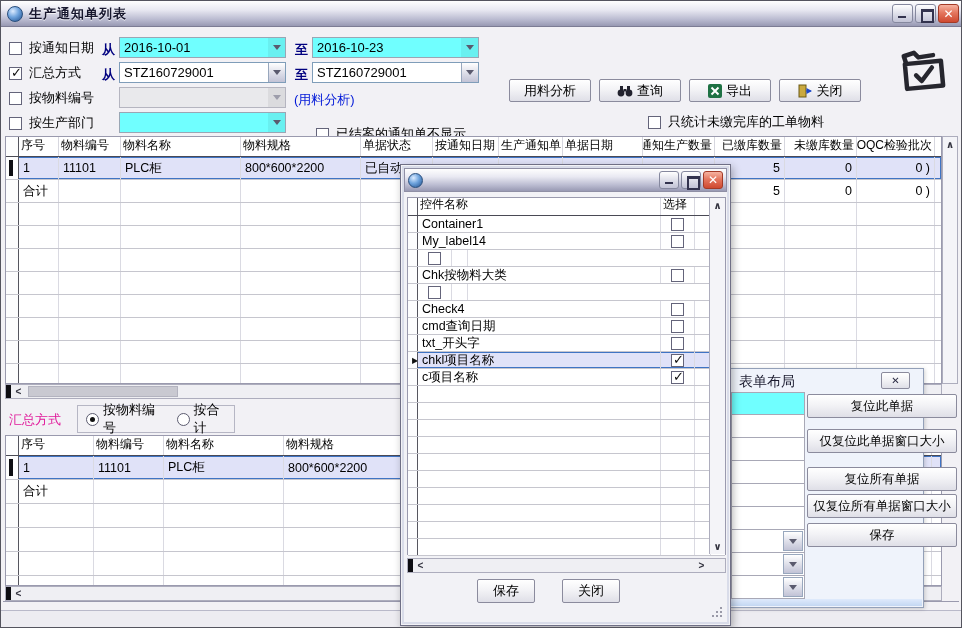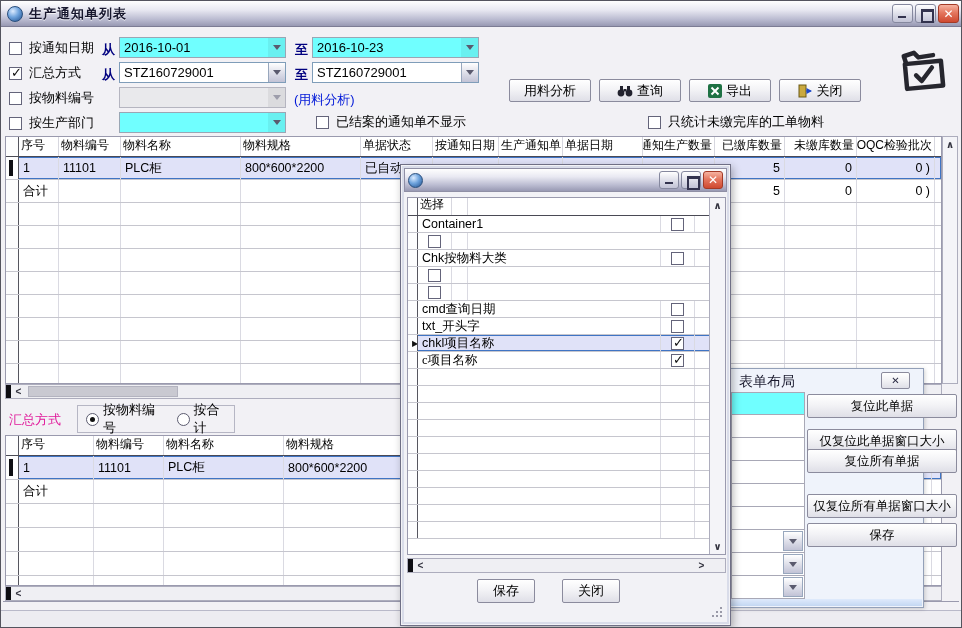--- a/index.html
+++ b/index.html
@@ -167,21 +167,21 @@
     <span class="cb"></span>
     <span class="lbl">按生产部门</span>
   </div>
   <div class="combo flat" style="left:118px;top:111px;width:167px;background:#70ffff;border-color:#9aa6b4;">
     <span class="val"></span>
     <span class="arr">
         <span class="chev"></span>
       </span>
   </div>
 
-  <div class="filter-label" style="left:315px;top:112px;">
+  <div class="filter-label" style="left:315px;top:124px;">
     <span class="cb"></span>
     <span class="lbl">已结案的通知单不显示</span>
   </div>
   <div class="filter-label" style="left:647px;top:112px;">
     <span class="cb"></span>
     <span class="lbl">只统计未缴完库的工单物料</span>
   </div>
 
   <div class="btn" style="position:absolute;left:508px;top:78px;width:82px;height:23px;">
     <span>用料分析</span>
@@ -510,76 +510,86 @@
         </span>
       </div>
     <div class="pcell" style="top:207px;">
         <span class="arr">
           <span class="chev"></span>
         </span>
       </div>
     <div id="layout-buttons">
         <div class="btn pbtn" style="top: 25px;">复位此单据</div>
         <div class="btn pbtn" style="top: 60px;">仅复位此单据窗口大小</div>
-        <div class="btn pbtn" style="top: 80px; font-family: Liberation Mono, monospace;">复位所有单据</div>
+        <div class="btn pbtn" style="top: 98px; font-family: Liberation Mono, monospace;">复位所有单据</div>
         <div class="btn pbtn" style="top: 125px;">仅复位所有单据窗口大小</div>
         <div class="btn pbtn" style="top: 154px;">保存</div>
       </div>
     <div class="pstrip"></div>
   </div>
 
   <div class="dialog">
     <div class="dframe"></div>
     <div class="dtitle">
       <div class="globe" style="width:15px;height:15px;"></div>
       <div class="winbtns" style="margin-left:auto;">
         <div class="wbtn min"></div>
         <div class="wbtn max"></div>
         <div class="wbtn close" style="width:20px;height:18px;">✕</div>
       </div>
     </div>
     <div class="dgrid" id="control-grid">
         <div class="g-row g-head">
           <div class="g-cell gutter" style="width: 10px;"></div>
+          <div class="g-cell" style="width: 243px;">控件名称</div>
           <div class="g-cell" style="width: 34px;">选择</div>
           <div class="g-cell" style="width: 16px;"></div>
         </div>
         <div class="g-body">
           <div class="g-row">
             <div class="g-cell gutter" style="width: 10px;"></div>
             <div class="g-cell" style="width: 243px;">Container1</div>
             <div class="g-cell" style="width: 34px; justify-content: center;">
               <div class="cb"></div>
             </div>
             <div class="g-cell" style="width: 16px;"></div>
           </div>
           <div class="g-row">
             <div class="g-cell gutter" style="width: 10px;"></div>
+            <div class="g-cell" style="width: 243px;">My_label14</div>
             <div class="g-cell" style="width: 34px; justify-content: center;">
               <div class="cb"></div>
             </div>
             <div class="g-cell" style="width: 16px;"></div>
           </div>
           <div class="g-row">
             <div class="g-cell gutter" style="width: 10px;"></div>
+            <div class="g-cell" style="width: 34px; justify-content: center;">
+              <div class="cb"></div>
+            </div>
+            <div class="g-cell" style="width: 16px;"></div>
+          </div>
+          <div class="g-row">
+            <div class="g-cell gutter" style="width: 10px;"></div>
             <div class="g-cell" style="width: 243px;">Chk按物料大类</div>
             <div class="g-cell" style="width: 34px; justify-content: center;">
               <div class="cb"></div>
             </div>
             <div class="g-cell" style="width: 16px;"></div>
           </div>
           <div class="g-row">
             <div class="g-cell gutter" style="width: 10px;"></div>
             <div class="g-cell" style="width: 34px; justify-content: center;">
               <div class="cb"></div>
             </div>
             <div class="g-cell" style="width: 16px;"></div>
           </div>
           <div class="g-row">
             <div class="g-cell gutter" style="width: 10px;"></div>
+            <div class="g-cell" style="width: 243px;">Check4</div>
             <div class="g-cell" style="width: 34px; justify-content: center;">
               <div class="cb"></div>
             </div>
             <div class="g-cell" style="width: 16px;"></div>
           </div>
           <div class="g-row">
             <div class="g-cell gutter" style="width: 10px;"></div>
             <div class="g-cell" style="width: 243px;">cmd查询日期</div>
             <div class="g-cell" style="width: 34px; justify-content: center;">
               <div class="cb"></div>
@@ -599,21 +609,21 @@
               <span style="font-size: 8px; color: rgb(17, 17, 17); line-height: 17px;">▶</span>
             </div>
             <div class="g-cell" style="width: 243px;">chkl项目名称</div>
             <div class="g-cell" style="width: 34px; justify-content: center;">
               <div class="cb checked"></div>
             </div>
             <div class="g-cell" style="width: 16px;"></div>
           </div>
           <div class="g-row">
             <div class="g-cell gutter" style="width: 10px;"></div>
-            <div class="g-cell" style="width: 243px; font-family: Liberation Serif, serif;">c项目名称</div>
+            <div class="g-cell" style="width: 243px;">c项目名称</div>
             <div class="g-cell" style="width: 34px; justify-content: center;">
               <div class="cb checked"></div>
             </div>
             <div class="g-cell" style="width: 16px;"></div>
           </div>
           <div class="g-row">
             <div class="g-cell gutter" style="width: 10px;"></div>
             <div class="g-cell" style="width: 243px;"></div>
             <div class="g-cell" style="width: 34px; justify-content: center;"></div>
             <div class="g-cell" style="width: 16px;"></div>

